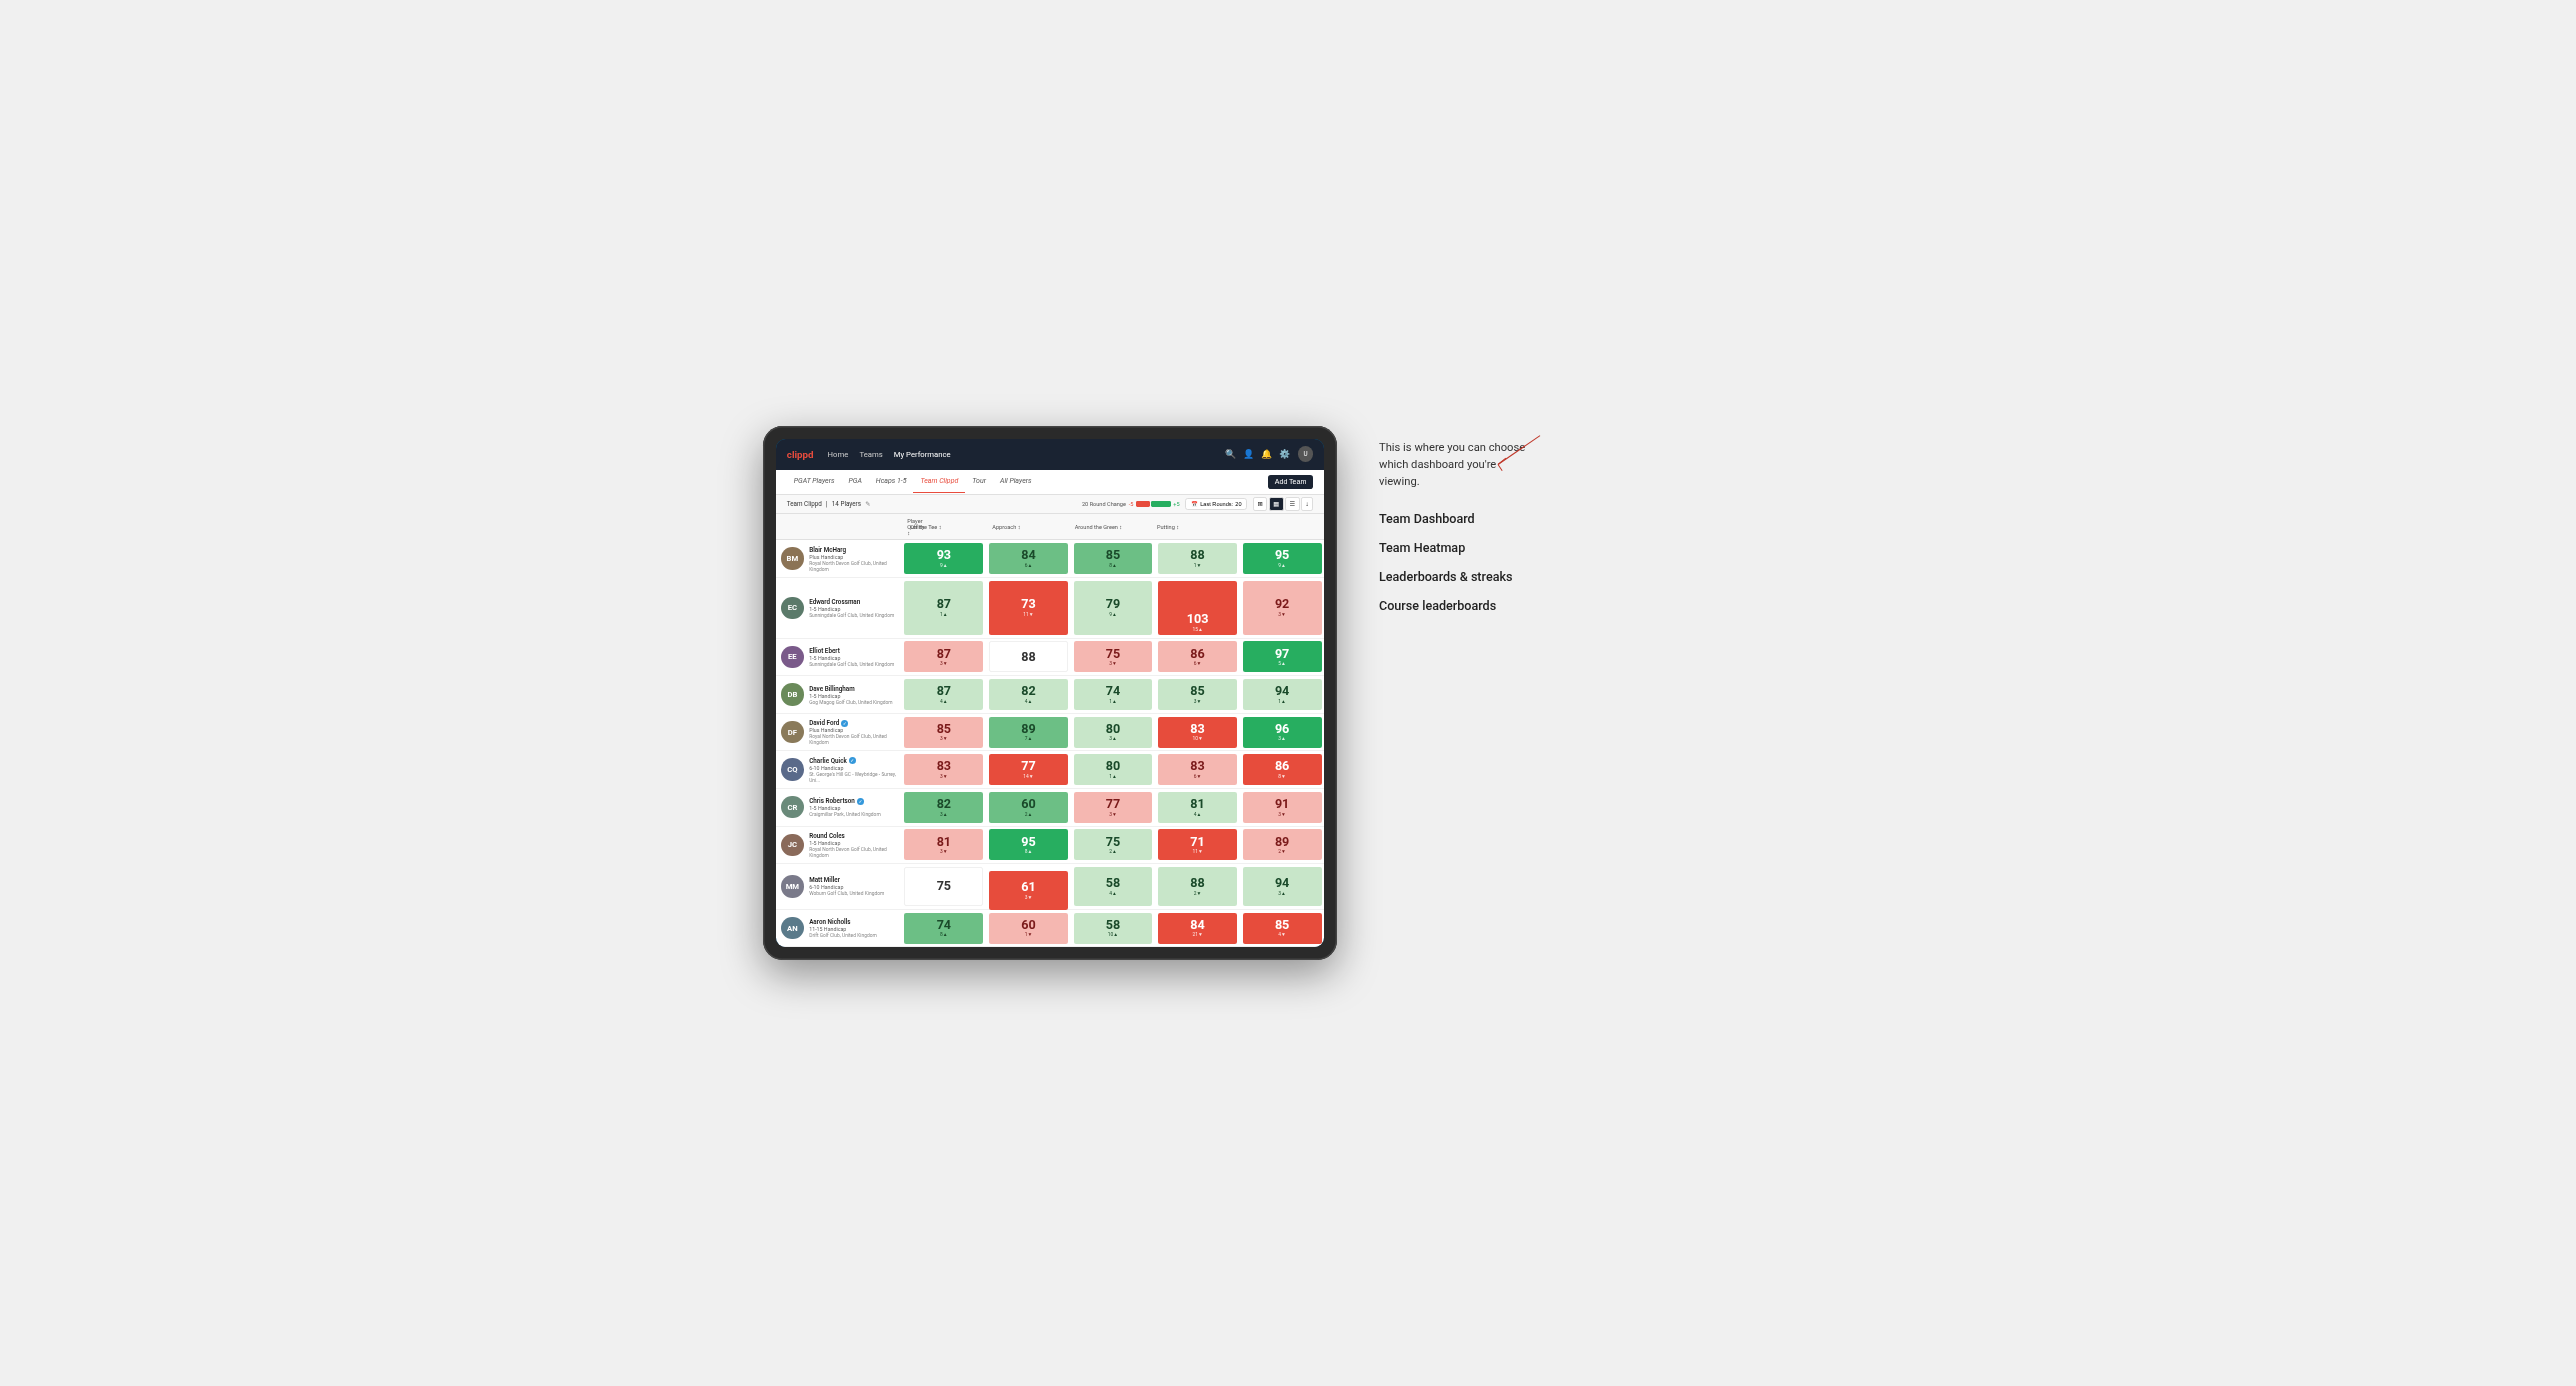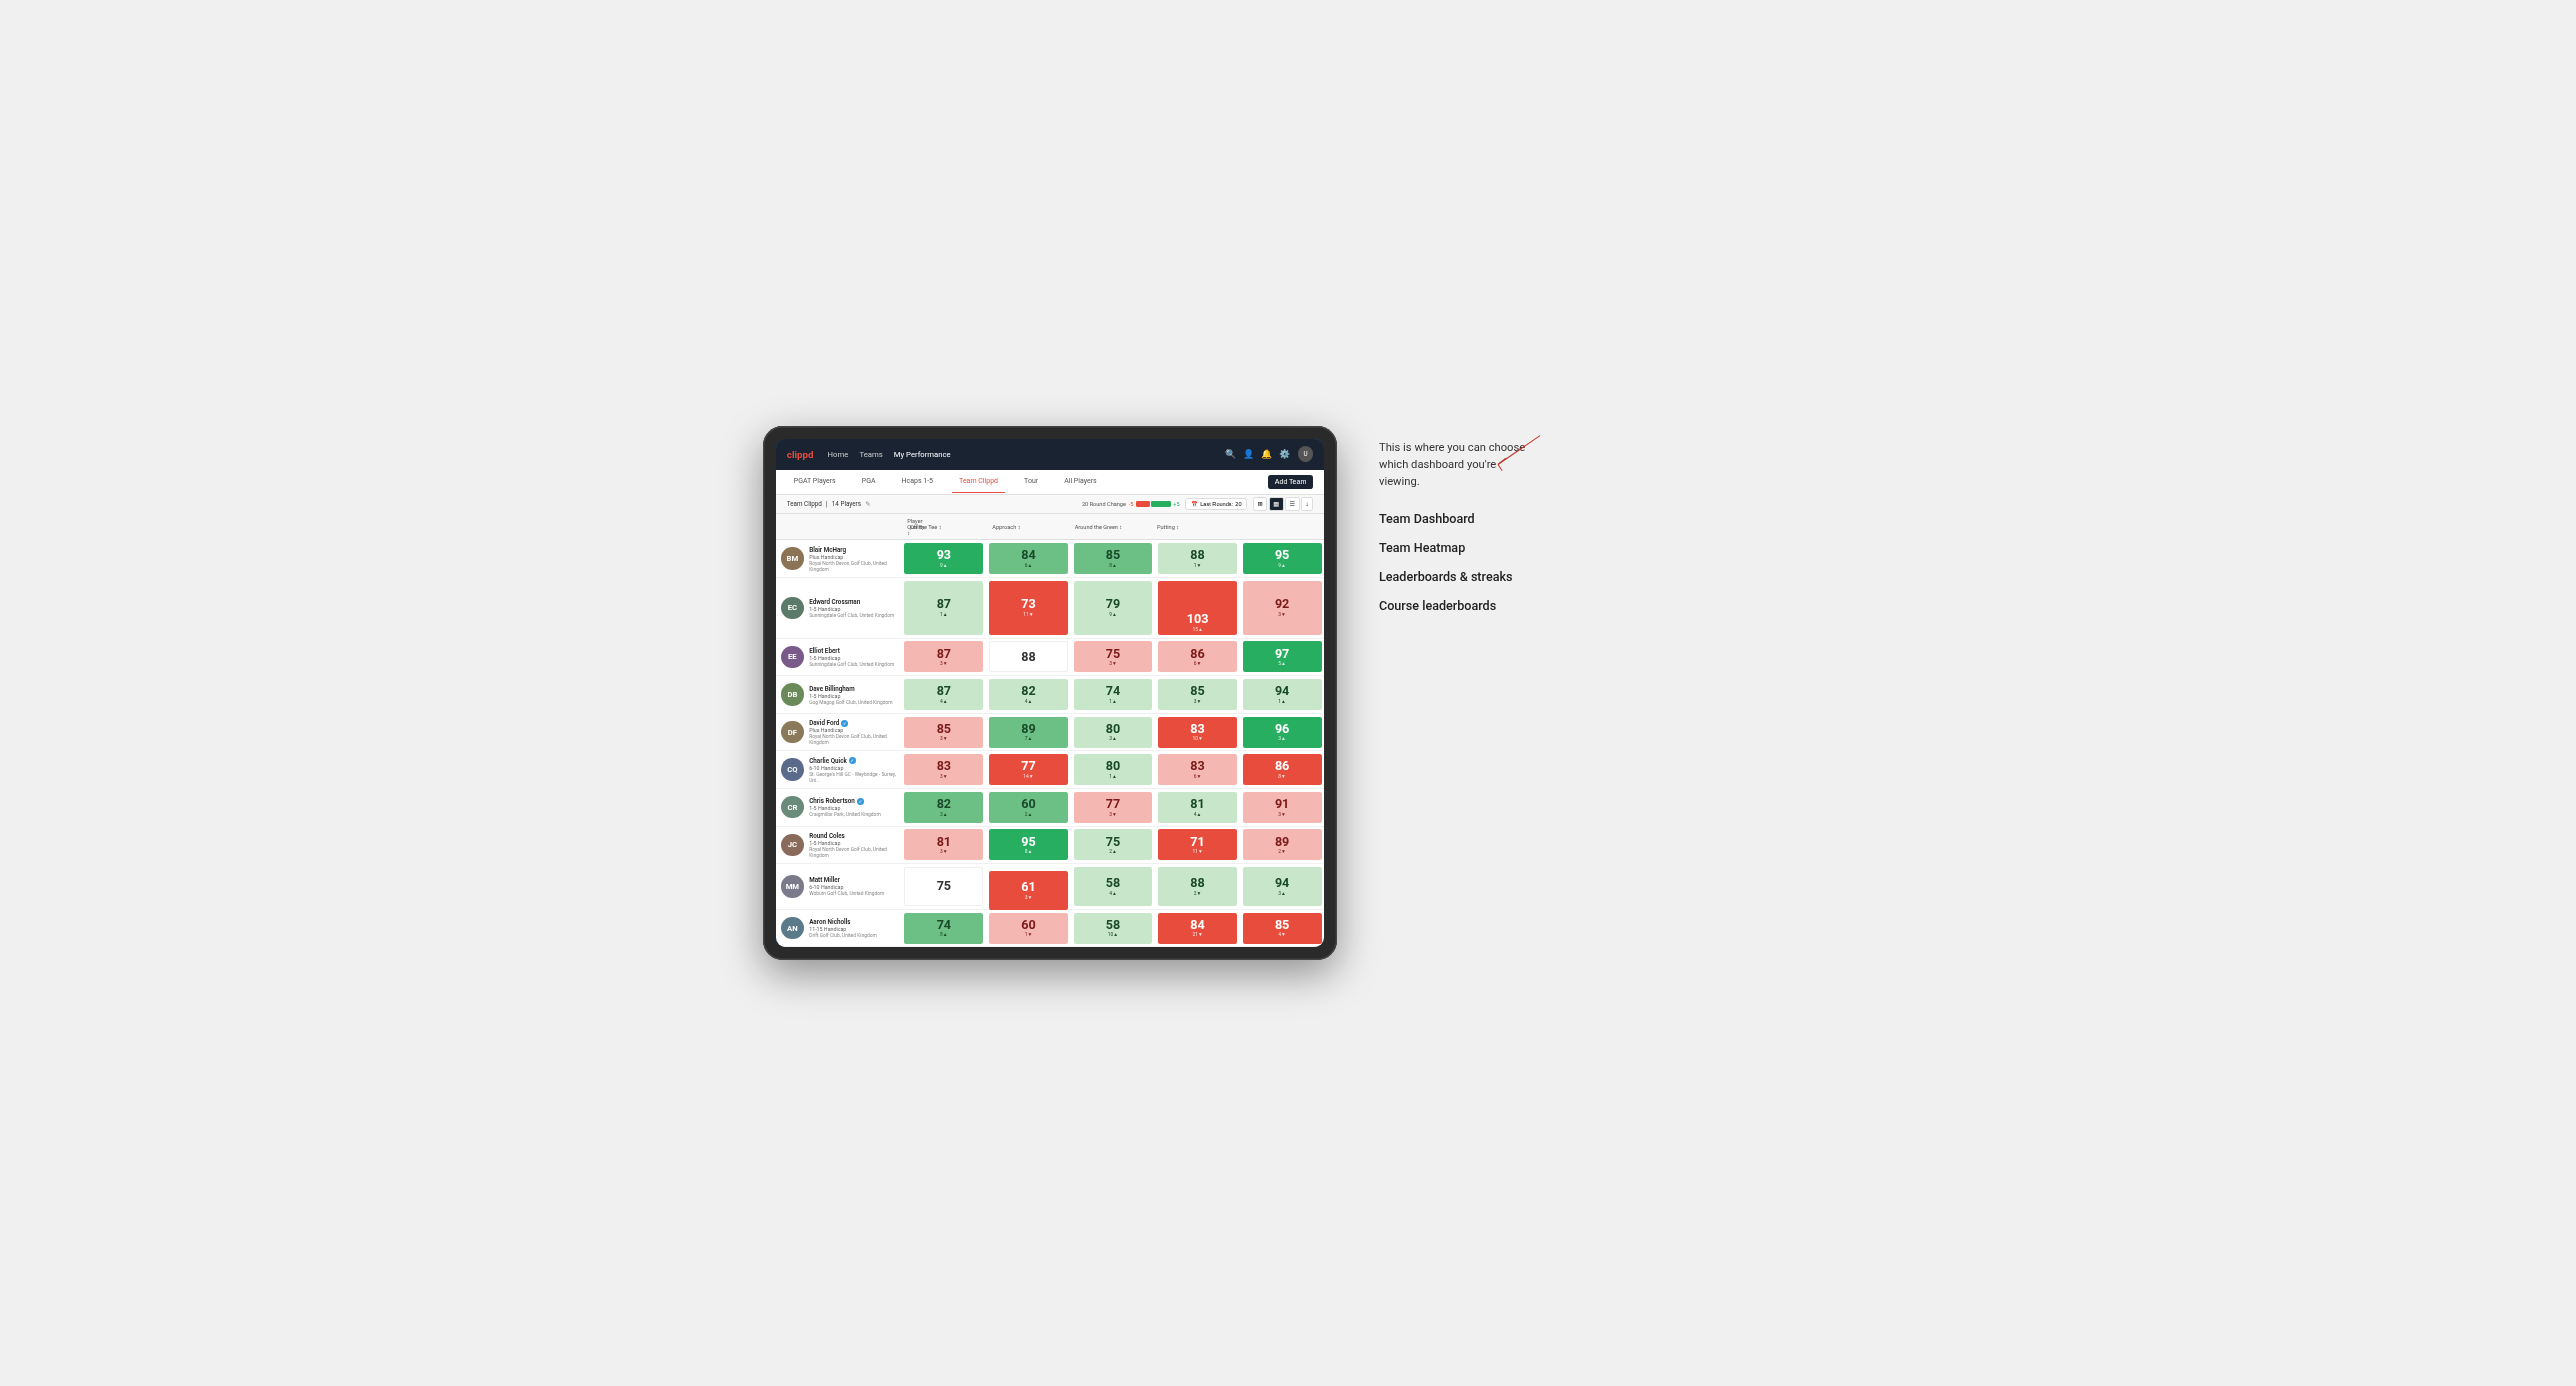--- a/index.html
+++ b/index.html
@@ -101,21 +101,22 @@
       border-bottom: 0.7px solid #e0e0e0;
       display: flex;
       align-items: center;
       padding: 0 11.2px;
       height: 25px;
       justify-content: space-between;
     }
 
     .sub-nav-links {
       display: flex;
-      gap: 12px;
+      gap: 0;
+      font-style: italic;
     }
 
     .sub-nav-link {
       font-size: 7px;
       color: #555;
       padding: 7px 7px;
       text-decoration: none;
       border-bottom: 1.4px solid transparent;
     }
 

